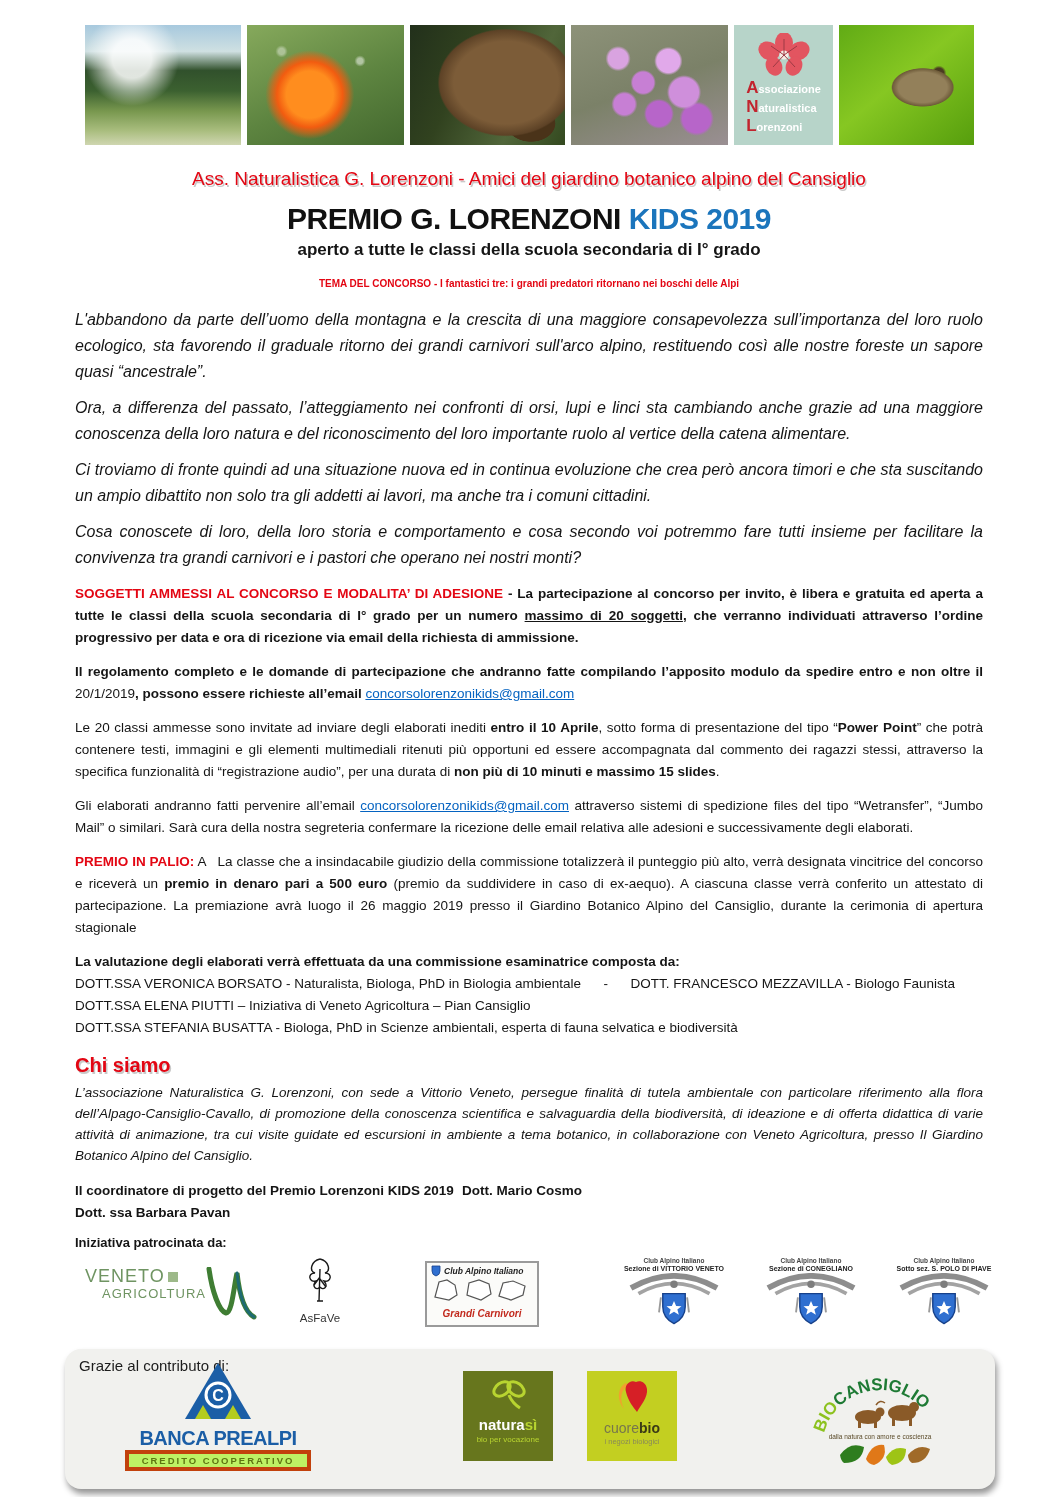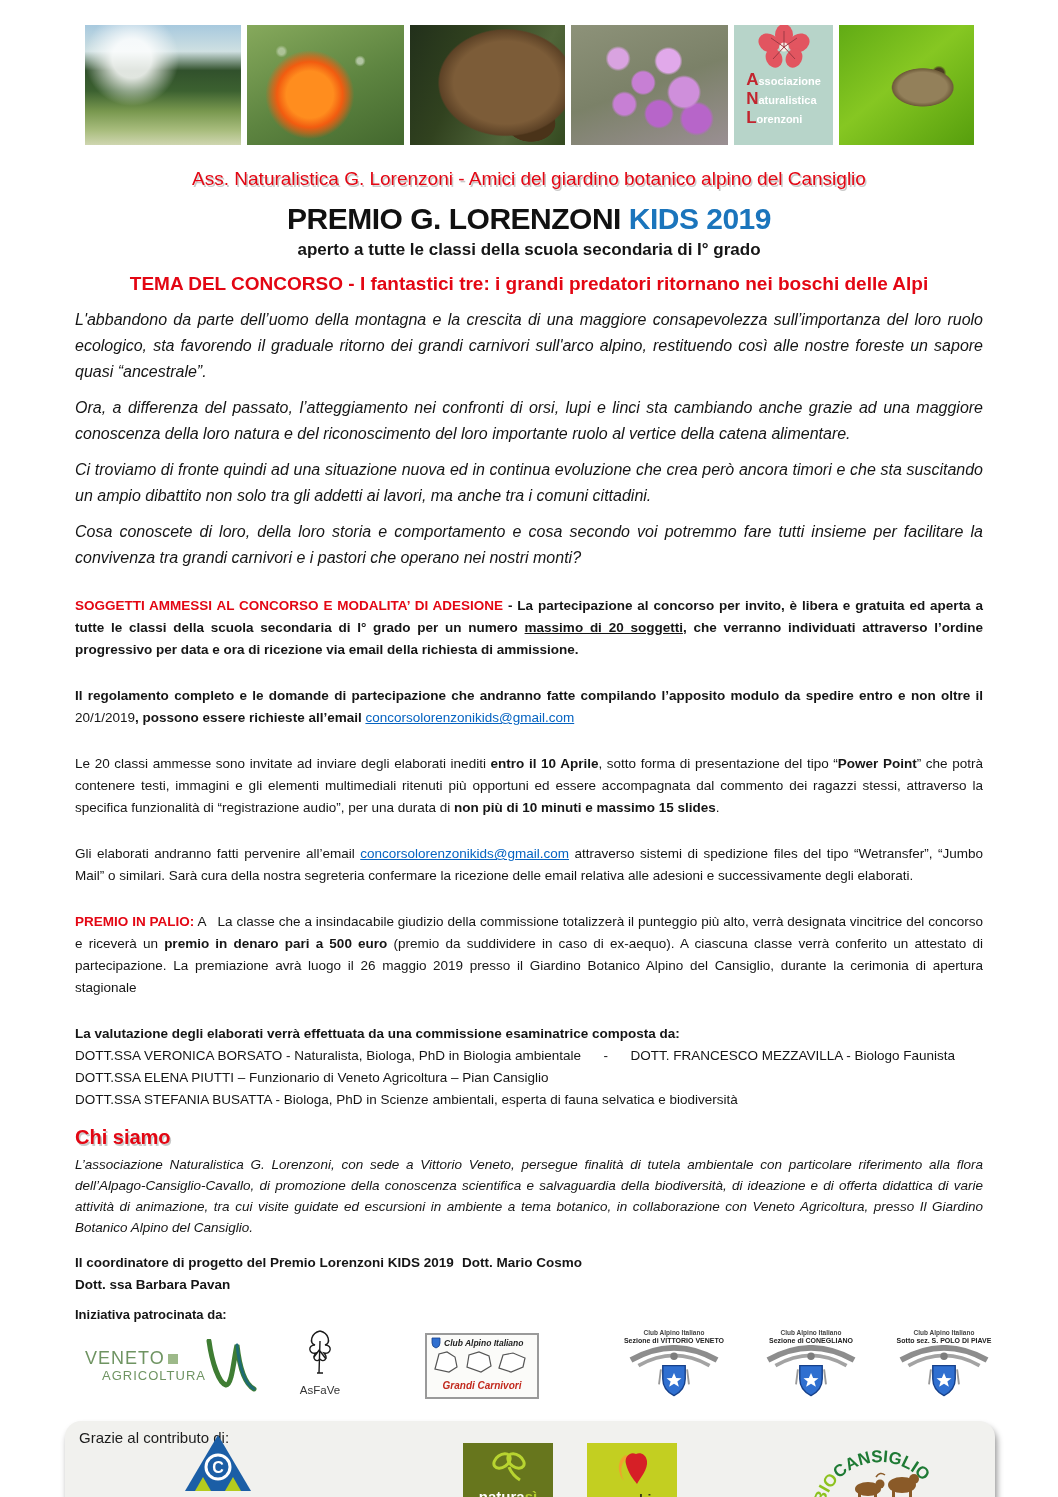--- a/index.html
+++ b/index.html
@@ -30,45 +30,45 @@
     linear-gradient(115deg,#22301b 0%,#31421f 35%,#51663a 70%,#33491f 100%);}
   .t-daphne{width:157px;background:
     radial-gradient(circle at 62% 30%, #e1a9ea 0 9%, transparent 11%),
     radial-gradient(circle at 46% 48%, #c77fd4 0 10%, transparent 12%),
     radial-gradient(circle at 72% 56%, #cf8fdb 0 11%, transparent 13%),
     radial-gradient(circle at 56% 74%, #b765c9 0 10%, transparent 12%),
     radial-gradient(circle at 34% 66%, #c77fd4 0 8%, transparent 10%),
     radial-gradient(circle at 80% 78%, #b765c9 0 9%, transparent 11%),
     radial-gradient(circle at 30% 28%, #d9a3e0 0 7%, transparent 9%),
     linear-gradient(160deg,#8d9279 0%,#7b8168 50%,#9a8f93 100%);}
-  .t-anl{width:99px;background:#b7d4c9;display:flex;flex-direction:column;align-items:center;padding-top:0;}
+  .t-anl{width:99px;background:#b7d4c9;display:flex;flex-direction:column;align-items:center;padding-top:8px;}
   .t-frog{width:135px;background:
     radial-gradient(ellipse 42px 26px at 62% 52%, #93805a 0 58%, #6f5c3a 72%, transparent 75%),
     radial-gradient(circle at 74% 40%, #4b3b22 0 4%, transparent 6%),
     linear-gradient(140deg,#61ab15 0%,#86c722 45%,#569e0d 100%);}
   .anl-rows{margin-top:2px;}
   .anl-row{line-height:17px;white-space:nowrap;}
   .anl-initial{color:#c2242e;font-weight:700;font-size:17px;}
   .anl-rest{color:#ffffff;font-weight:700;font-size:11px;}
 
   
   .assoc-line{margin-top:22px;text-align:center;color:var(--red);font-weight:400;
     font-size:19px;line-height:23px;text-shadow:1.5px 1.5px 0 #c9c9c9;}
   .main-title{margin-top:12px;text-align:center;font-weight:700;font-size:30px;line-height:34px;letter-spacing:-.5px;color:#111;}
   .main-title .kids{color:var(--blue);}
   .subtitle{margin-top:3px;text-align:center;font-weight:700;font-size:17px;line-height:21px;}
-  .theme-line{margin-top:14px;text-align:center;color:var(--red);font-weight:700;font-size:19px;line-height:19px;}
+  .theme-line{margin-top:14px;text-align:center;color:var(--red);font-weight:700;font-size:10px;line-height:19px;}
 
   
   .intro{font-style:italic;font-size:16px;line-height:26px;text-align:justify;margin:10px 2px 0 2px;}
   .intro.first{margin-top:14px;}
 
   
   .sec{font-size:13.5px;line-height:22px;text-align:justify;margin:10px 2px 0 2px;}
-  .sec.mt{margin-top:24px;}
+  .sec.mt{margin-top:12px;}
   .b{font-weight:700;}
   .n{font-weight:400;}
   .u{text-decoration:underline;}
   .red{color:var(--red);}
   .link{color:var(--link);text-decoration:underline;cursor:pointer;}
   .pre{white-space:pre-wrap;}
   .member{font-size:13.5px;line-height:22px;margin:0 2px;}
 
   
   .chi-heading{margin:14px 2px 0 2px;color:var(--red);font-weight:700;font-size:20px;line-height:24px;text-shadow:1.5px 1.5px 0 #c9c9c9;}
@@ -77,21 +77,21 @@
   
   .signatures{display:flex;margin:14px 2px 0 2px;font-weight:700;font-size:13.5px;line-height:22px;}
   .sig-left{width:387px;}
   .sig-right{flex:1;}
 
   
   .patron-label{margin:11px 2px 0 2px;font-weight:700;font-size:13px;line-height:16px;}
   .logo-row{position:relative;height:84px;margin-top:4px;}
   .logo-abs{position:absolute;}
 
-  .va-wrap{left:12px;top:12px;width:180px;display:flex;align-items:center;}
+  .va-wrap{left:12px;top:12px;width:180px;display:flex;align-items:flex-start;}
   .va-text{color:#6f9462;letter-spacing:1px;}
   .va-l1{font-size:18px;line-height:19px;}
   .va-l2{font-size:13px;line-height:15px;margin-left:17px;}
   .va-box{display:inline-block;width:10px;height:10px;background:#9db989;margin-left:3px;}
 
   .asfave{left:192px;top:0;width:110px;text-align:center;}
   .asfave-label{font-size:11.5px;color:#333;line-height:13px;margin-top:1px;}
 
   .cai-gc{left:352px;top:6px;width:114px;height:66px;border:2px solid #9a9a9a;background:#fbfbf9;padding:2px 4px;}
   .cai-gc-head{display:flex;align-items:center;gap:3px;}
@@ -180,21 +180,21 @@
   <p class="sec b mt"><span>Il regolamento completo e le domande di partecipazione che andranno fatte compilando l’apposito modulo da spedire entro e non oltre il </span><span class="n">20/1/2019</span><span>, possono essere richieste all’email </span><a class="link n">concorsolorenzonikids@gmail.com</a></p>
 
   <p class="sec mt"><span>Le 20 classi ammesse sono invitate ad inviare degli elaborati inediti </span><span class="b">entro il 10 Aprile</span><span>, sotto forma di presentazione del tipo “</span><span class="b">Power Point</span><span>” che potrà contenere testi, immagini e gli elementi multimediali ritenuti più opportuni ed essere accompagnata dal commento dei ragazzi stessi, attraverso la specifica funzionalità di “registrazione audio”, per una durata di </span><span class="b">non più di 10 minuti e massimo 15 slides</span><span>.</span></p>
 
   <p class="sec mt"><span>Gli elaborati andranno fatti pervenire all’email </span><a class="link">concorsolorenzonikids@gmail.com</a><span> attraverso sistemi di spedizione files del tipo “Wetransfer”, “Jumbo Mail” o similari. Sarà cura della nostra segreteria confermare la ricezione delle email relativa alle adesioni e successivamente degli elaborati.</span></p>
 
   <p class="sec mt"><span class="red b">PREMIO IN PALIO:</span><span class="pre"> A   La classe che a insindacabile giudizio della commissione totalizzerà il punteggio più alto, verrà designata vincitrice del concorso e riceverà un </span><span class="b">premio in denaro pari a 500 euro</span><span> (premio da suddividere in caso di ex-aequo). A ciascuna classe verrà conferito un attestato di partecipazione. La premiazione avrà luogo il 26 maggio 2019 presso il Giardino Botanico Alpino del Cansiglio, durante la cerimonia di apertura stagionale</span></p>
 
   <p class="sec b mt" style="margin-bottom:0;">La valutazione degli elaborati verrà effettuata da una commissione esaminatrice composta da:</p>
   <div class="member pre">DOTT.SSA VERONICA BORSATO - Naturalista, Biologa, PhD in Biologia ambientale      -      DOTT. FRANCESCO MEZZAVILLA - Biologo Faunista</div>
-  <div class="member">DOTT.SSA ELENA PIUTTI – Funzionario di Veneto Agricoltura – Pian Cansiglio</div>
+  <div class="member">DOTT.SSA ELENA PIUTTI – Iniziativa di Veneto Agricoltura – Pian Cansiglio</div>
   <div class="member">DOTT.SSA STEFANIA BUSATTA - Biologa, PhD in Scienze ambientali, esperta di fauna selvatica e biodiversità</div>
 
   <div class="chi-heading">Chi siamo</div>
   <p class="chi-text">L’associazione Naturalistica G. Lorenzoni, con sede a Vittorio Veneto, persegue finalità di tutela ambientale con particolare riferimento alla flora dell’Alpago-Cansiglio-Cavallo, di promozione della conoscenza scientifica e salvaguardia della biodiversità, di ideazione e di offerta didattica di varie attività di animazione, tra cui visite guidate ed escursioni in ambiente a tema botanico, in collaborazione con Veneto Agricoltura, presso Il Giardino Botanico Alpino del Cansiglio.</p>
 
   <div class="signatures">
     <div class="sig-left">
       <div>Il coordinatore di progetto del Premio Lorenzoni KIDS 2019</div>
       <div>Dott. ssa Barbara Pavan</div>
     </div>

